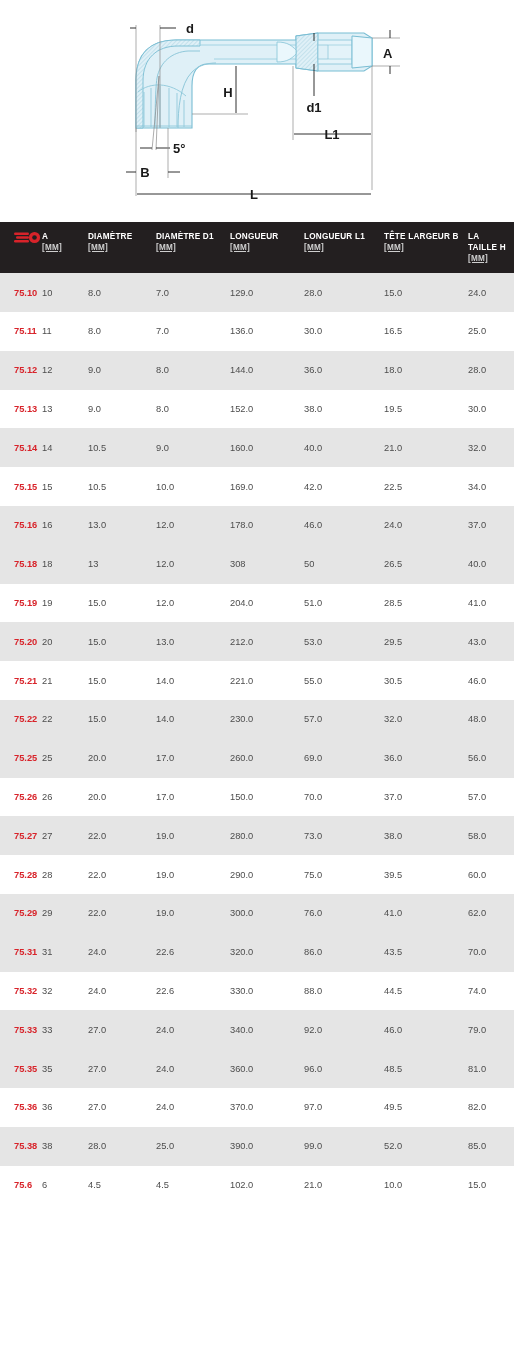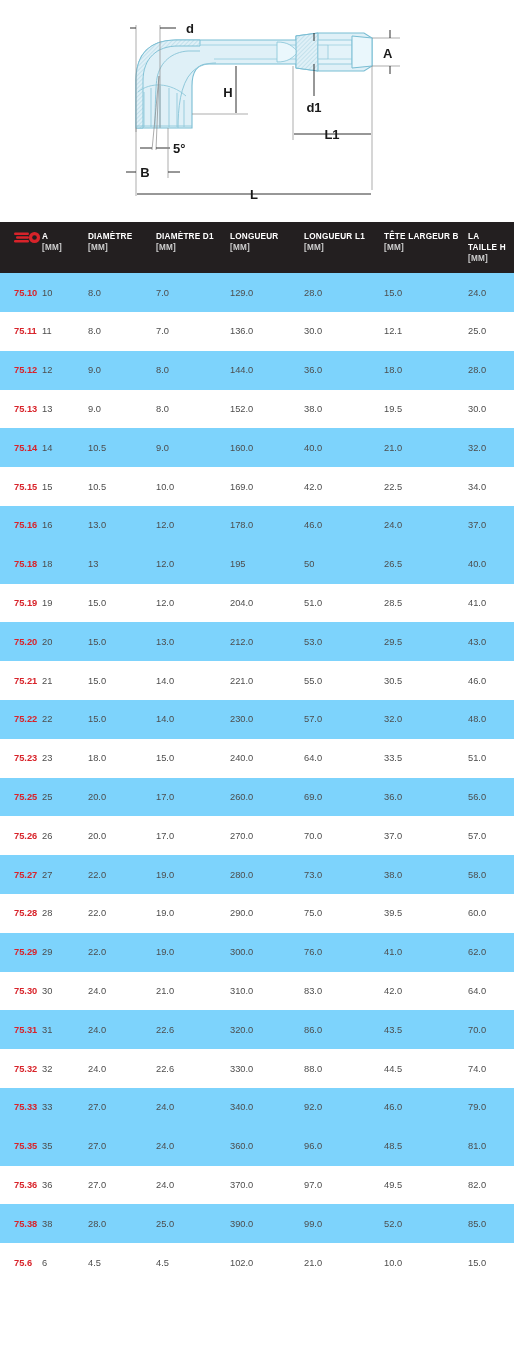--- a/index.html
+++ b/index.html
@@ -40,25 +40,26 @@
     letter-spacing: 0.2px;
     padding: 9px 4px 9px 0;
     line-height: 1.35;
   }
   #spec-table thead th:first-child { padding-left: 14px; }
   .hdr-unit {
     display: block;
     color: #cfcfcf;
     font-weight: bold;
     font-size: 8.2px;
+    text-decoration: underline;
   }
   .logo-cell { padding-left: 14px !important; }
 
   #spec-table tbody tr { height: 38.8px; }
-  #spec-table tbody tr.odd  { background: #7dd3fc; }
+  #spec-table tbody tr.odd  { background: #e5e5e5; }
   #spec-table tbody tr.even { background: #ffffff; }
   #spec-table tbody td {
     font-size: 9.3px;
     color: #4d4d4d;
     padding: 0 4px 0 0;
     vertical-align: middle;
     white-space: nowrap;
   }
   #spec-table tbody td.ref {
     color: #d8232a;
@@ -273,21 +274,21 @@
         <td>15.0</td>
         <td>24.0</td>
       </tr>
       <tr class="even">
         <td class="ref">75.11</td>
         <td>11</td>
         <td>8.0</td>
         <td>7.0</td>
         <td>136.0</td>
         <td>30.0</td>
-        <td>12.1</td>
+        <td>16.5</td>
         <td>25.0</td>
       </tr>
       <tr class="odd">
         <td class="ref">75.12</td>
         <td>12</td>
         <td>9.0</td>
         <td>8.0</td>
         <td>144.0</td>
         <td>36.0</td>
         <td>18.0</td>
@@ -331,21 +332,21 @@
         <td>178.0</td>
         <td>46.0</td>
         <td>24.0</td>
         <td>37.0</td>
       </tr>
       <tr class="odd">
         <td class="ref">75.18</td>
         <td>18</td>
         <td>13</td>
         <td>12.0</td>
-        <td>195</td>
+        <td>308</td>
         <td>50</td>
         <td>26.5</td>
         <td>40.0</td>
       </tr>
       <tr class="even">
         <td class="ref">75.19</td>
         <td>19</td>
         <td>15.0</td>
         <td>12.0</td>
         <td>204.0</td>
@@ -376,46 +377,36 @@
       <tr class="odd">
         <td class="ref">75.22</td>
         <td>22</td>
         <td>15.0</td>
         <td>14.0</td>
         <td>230.0</td>
         <td>57.0</td>
         <td>32.0</td>
         <td>48.0</td>
       </tr>
-      <tr class="even">
-        <td class="ref">75.23</td>
-        <td>23</td>
-        <td>18.0</td>
-        <td>15.0</td>
-        <td>240.0</td>
-        <td>64.0</td>
-        <td>33.5</td>
-        <td>51.0</td>
-      </tr>
       <tr class="odd">
         <td class="ref">75.25</td>
         <td>25</td>
         <td>20.0</td>
         <td>17.0</td>
         <td>260.0</td>
         <td>69.0</td>
         <td>36.0</td>
         <td>56.0</td>
       </tr>
       <tr class="even">
         <td class="ref">75.26</td>
         <td>26</td>
         <td>20.0</td>
         <td>17.0</td>
-        <td>270.0</td>
+        <td>150.0</td>
         <td>70.0</td>
         <td>37.0</td>
         <td>57.0</td>
       </tr>
       <tr class="odd">
         <td class="ref">75.27</td>
         <td>27</td>
         <td>22.0</td>
         <td>19.0</td>
         <td>280.0</td>
@@ -436,30 +427,20 @@
       <tr class="odd">
         <td class="ref">75.29</td>
         <td>29</td>
         <td>22.0</td>
         <td>19.0</td>
         <td>300.0</td>
         <td>76.0</td>
         <td>41.0</td>
         <td>62.0</td>
       </tr>
-      <tr class="even">
-        <td class="ref">75.30</td>
-        <td>30</td>
-        <td>24.0</td>
-        <td>21.0</td>
-        <td>310.0</td>
-        <td>83.0</td>
-        <td>42.0</td>
-        <td>64.0</td>
-      </tr>
       <tr class="odd">
         <td class="ref">75.31</td>
         <td>31</td>
         <td>24.0</td>
         <td>22.6</td>
         <td>320.0</td>
         <td>86.0</td>
         <td>43.5</td>
         <td>70.0</td>
       </tr>

